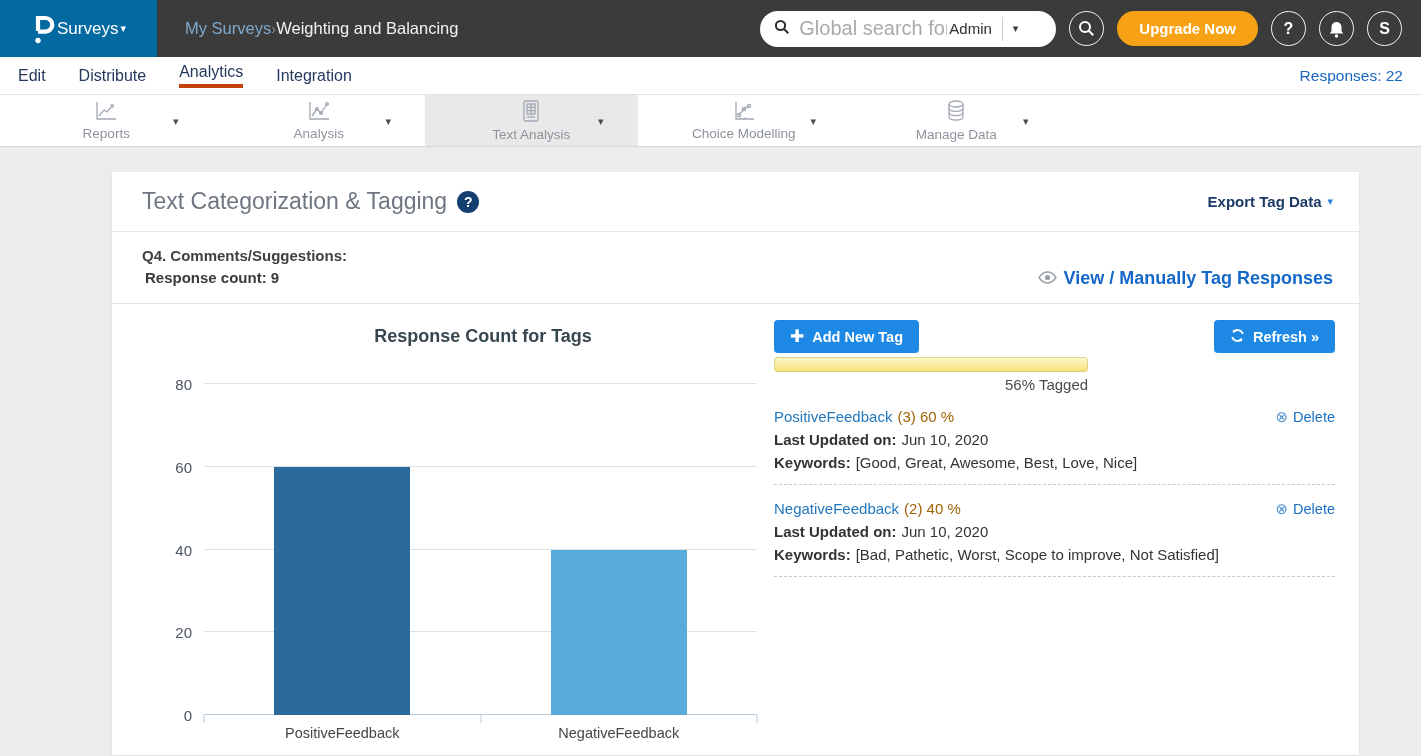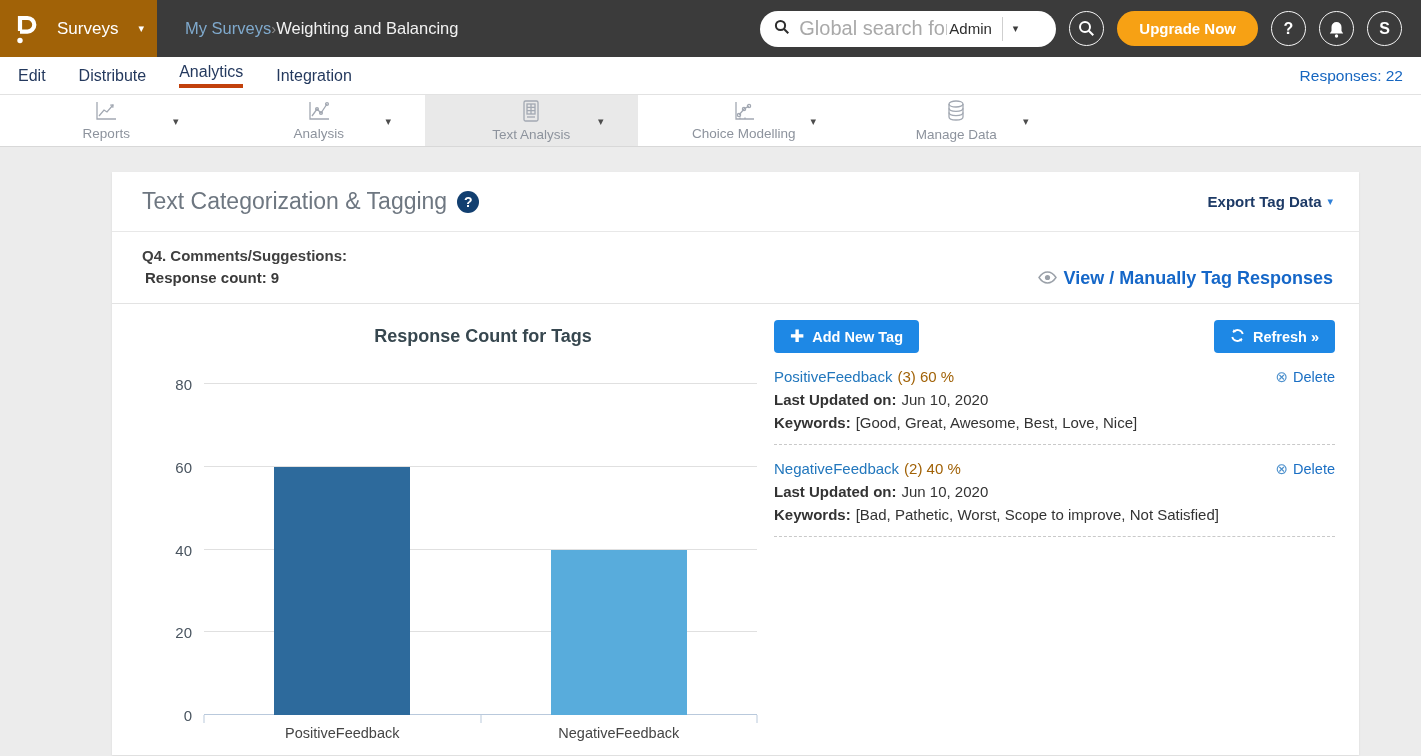--- a/index.html
+++ b/index.html
@@ -1,22 +1,22 @@
 <!DOCTYPE html>
 <html><head>
 <meta charset="utf-8">
 <style>
   * { margin:0; padding:0; box-sizing:border-box; }
   html,body { width:1421px; height:756px; overflow:hidden; background:#ececec;
               font-family:"Liberation Sans","DejaVu Sans",sans-serif; font-size:14px; color:#3c3c3c; }
 
   
   .topbar { height:57px; background:#3b3b3b; display:flex; align-items:center; }
-  .logo-block { width:157px; height:57px; background:#a16207; display:flex; align-items:center;
-                justify-content:center; gap:20px; cursor:pointer; flex:none; }
+  .logo-block { width:157px; height:57px; background:#0369a1; display:flex; align-items:center;
+                justify-content:center; gap:2px; cursor:pointer; flex:none; }
   .logo { position:relative; width:24px; height:34px; }
   .product { color:#fff; font-size:17px; }
   .caret { font-size:11px; line-height:1; }
   .caret.white { color:#fff; }
   .breadcrumb { margin-left:28px; display:flex; align-items:center; gap:0; font-size:16.5px; }
   .bc-parent { color:#7fa9cc; cursor:pointer; text-decoration:none; }
   .bc-sep { color:#8f8f8f; font-size:15px; }
   .bc-current { color:#f2f2f2; }
   .header-right { margin-left:auto; display:flex; align-items:center; gap:13px; padding-right:19px; }
   .search-pill { background:#fff; height:36px; border-radius:18px; display:flex; align-items:center;
@@ -318,20 +318,26 @@
                   <path d="M12.8 6 A5.6 5.6 0 0 0 3 4.2" stroke="#fff" stroke-width="1.8" fill="none"></path>
                   <path d="M3.4 1.2 L3 4.5 L6.3 4.1 Z" fill="#fff"></path>
                   <path d="M2.2 9 A5.6 5.6 0 0 0 12 10.8" stroke="#fff" stroke-width="1.8" fill="none"></path>
                   <path d="M11.6 13.8 L12 10.5 L8.7 10.9 Z" fill="#fff"></path>
                 </svg>
             </span>
             <span>Refresh »</span>
           </button>
         </div>
 
+        <div class="progress-zone">
+          <div class="progress-fill" style="width: 56%;"></div>
+          <div class="progress-label-wrap" style="width: 56%;">
+            <div class="progress-label">56% Tagged</div>
+          </div>
+        </div>
 
         <div class="tag-item">
           <div class="tag-name-row">
             <span class="tag-name">PositiveFeedback</span>
             <span class="tag-count">(3) 60 %</span>
             <span class="delete-link">
               <span class="del-icon">⊗</span>
               <span class="del-txt">Delete</span>
             </span>
           </div>

